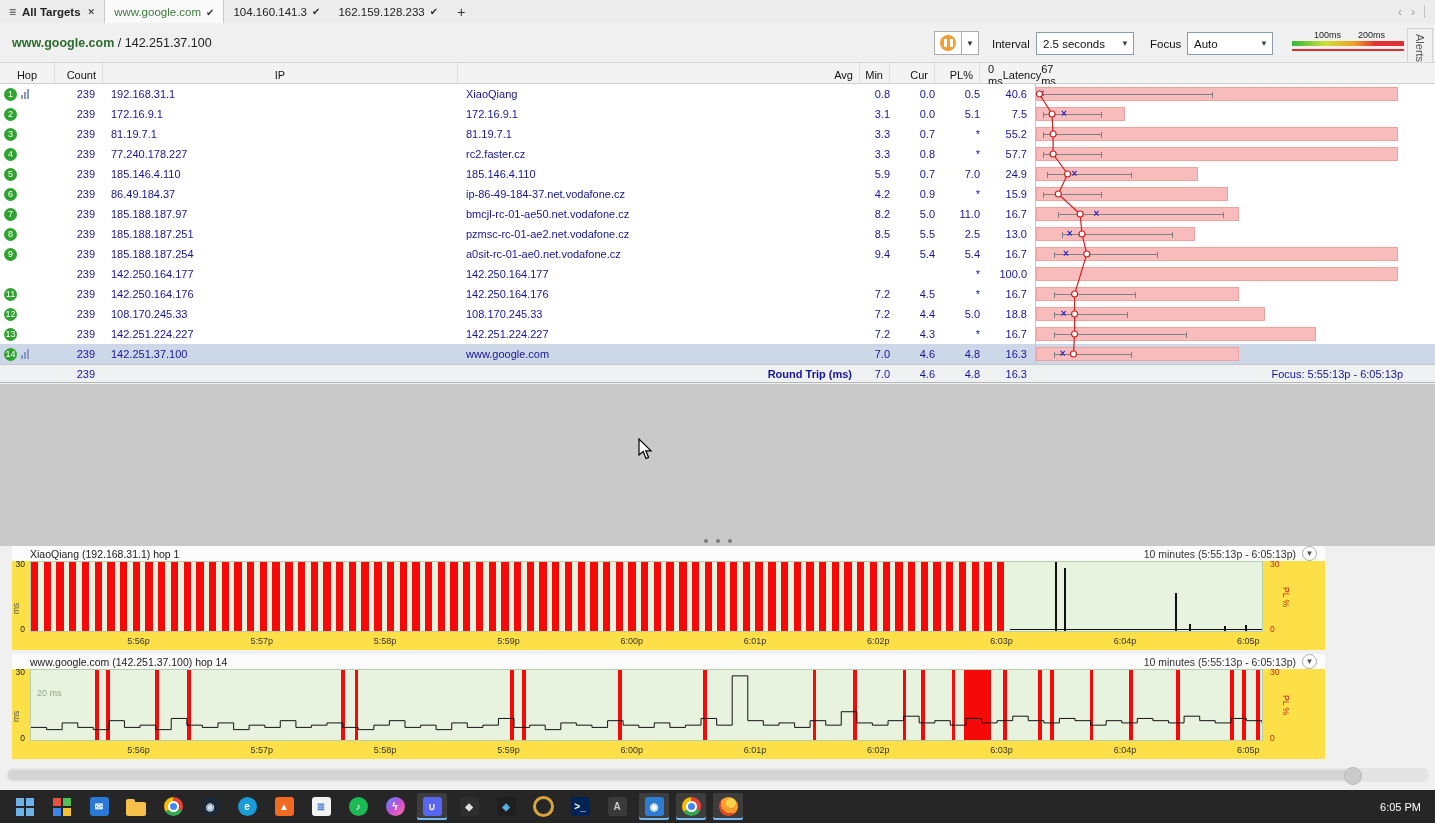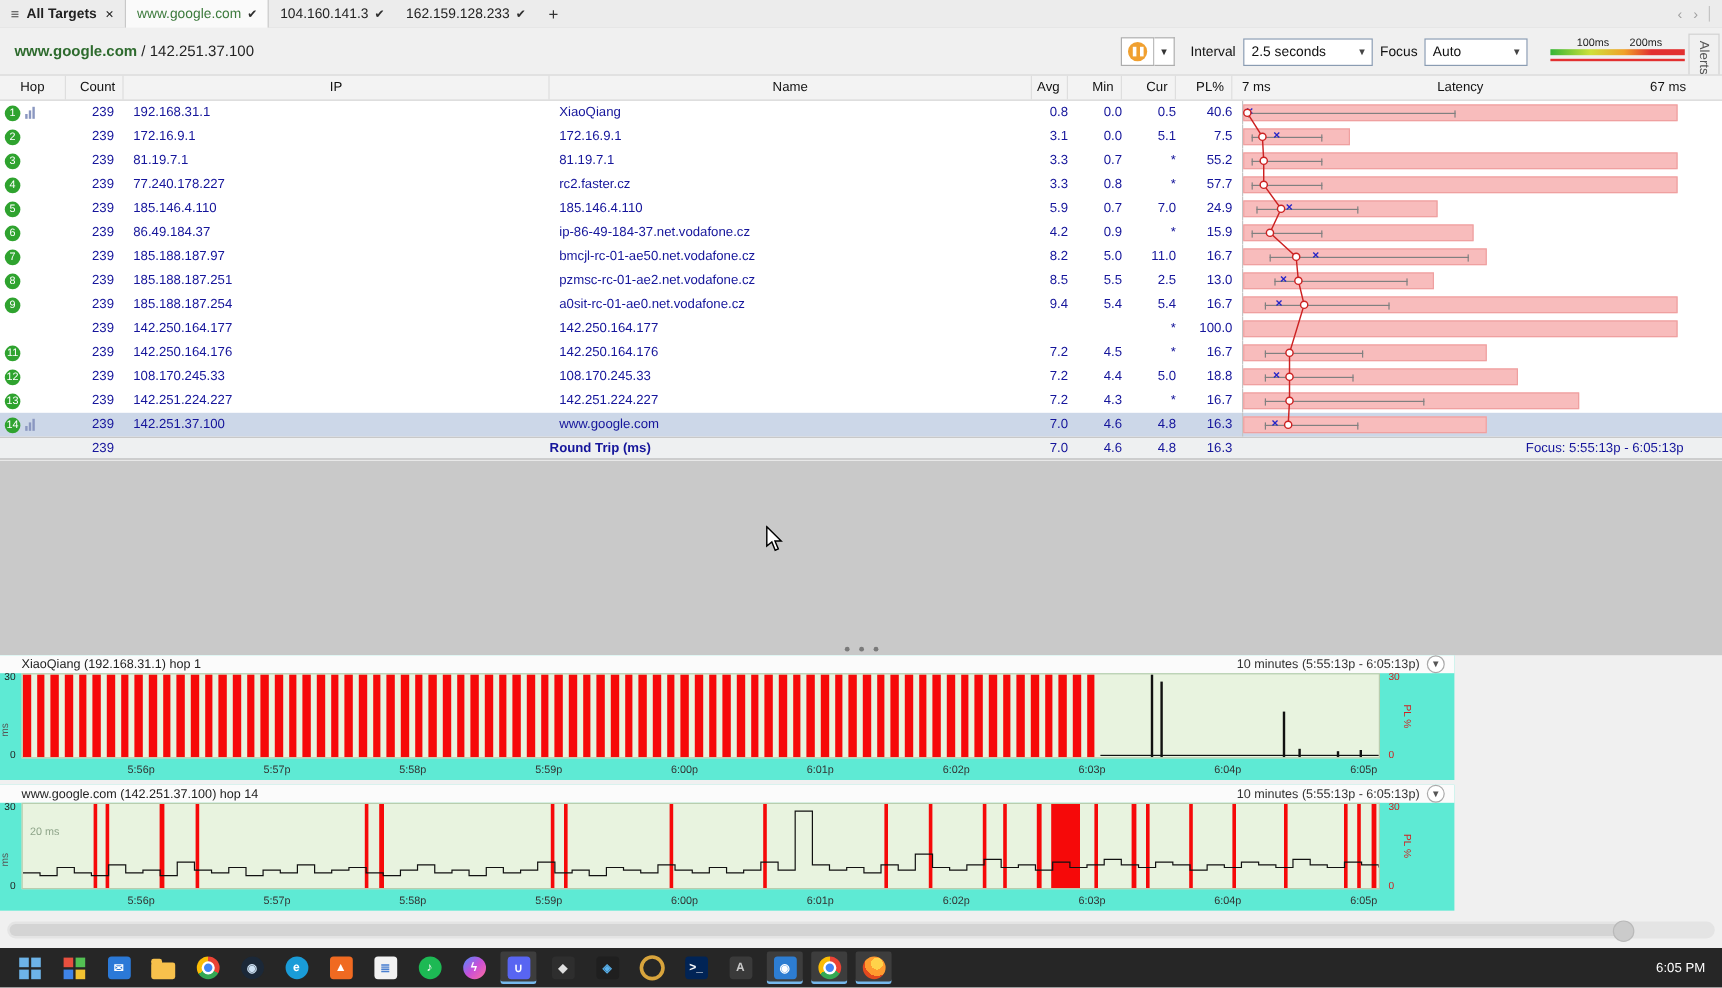--- a/index.html
+++ b/index.html
@@ -26,21 +26,21 @@
   .tname{font-weight:bold;color:#2e6b2e;}
   .pause-group{position:absolute;left:934px;top:8px;display:flex;}
   .pause-btn{width:28px;height:24px;background:#fff;border:1px solid #adadad;display:flex;align-items:center;justify-content:center;box-sizing:border-box;}
   .pause-ico{width:16px;height:16px;border-radius:50%;background:#f0a030;display:flex;gap:3px;align-items:center;justify-content:center;}
   .pause-ico i{width:3px;height:8px;background:#fff;display:block;}
   .pause-drop{width:17px;height:24px;border:1px solid #adadad;border-left:none;background:#fff;font-size:8px;color:#333;display:flex;align-items:center;justify-content:center;box-sizing:border-box;}
   .tlabel{position:absolute;font-size:11.5px;color:#111;top:15px;}
   .lbl-interval{left:992px;}
   .lbl-focus{left:1150px;}
   .sel{position:absolute;top:9px;height:23px;border:1px solid #8a9cb2;background:#fff;display:flex;align-items:center;padding-left:6px;font-size:11.5px;color:#111;box-sizing:border-box;}
-  .sel-interval{left:1036px;width:108px;}
+  .sel-interval{left:1036px;width:98px;}
   .sel-focus{left:1187px;width:86px;}
   .sel .arrow{margin-left:auto;width:16px;display:flex;justify-content:center;font-size:8px;color:#444;}
   .legend{position:absolute;left:1292px;top:7px;width:112px;}
   .legend-labels{display:flex;font-size:9px;color:#222;padding-left:22px;gap:17px;}
   .legend-bar{height:5px;margin-top:1px;background:linear-gradient(90deg,#35b535 0%,#cfe03a 30%,#f0a028 55%,#e23030 75%,#e23030 100%);}
   .legend-line{height:2px;background:#e23030;margin-top:3px;}
   .alerts{position:absolute;right:2px;top:28px;width:24px;height:38px;background:#f0f0f0;border:1px solid #d2d2d2;writing-mode:vertical-rl;display:flex;align-items:center;justify-content:center;font-size:11px;color:#555;}
 
   
   .tgrid{display:grid;grid-template-columns:55px 48px 355px 402px 30px 45px 45px 47px 1fr;}
@@ -63,31 +63,31 @@
   .lat-cell{position:relative;height:100%;}
   .lat-inner{position:absolute;left:8px;right:30px;top:0;bottom:0;border-left:1px solid #c4c4c4;}
   .lbar{position:absolute;left:0;top:3px;bottom:3px;background:#f8bcbc;border:1px solid #efa0a0;box-sizing:border-box;}
   .whisk{position:absolute;top:50%;height:0;border-top:1px solid #808080;}
   .whisk::before,.whisk::after{content:"";position:absolute;top:-3px;width:1px;height:6px;background:#808080;}
   .whisk::before{left:0;}
   .whisk::after{right:0;}
   .curx{position:absolute;top:50%;transform:translate(-50%,-55%);color:#2626c8;font-size:10px;font-weight:bold;}
   .lat-svg{position:absolute;left:1035px;top:0;width:370px;height:280px;pointer-events:none;}
   .tfoot{position:absolute;top:364px;left:0;right:0;height:19px;background:#eef0f1;border-top:1px solid #c8c8c8;border-bottom:1px solid #b6b6b6;font-size:11px;color:#15159b;align-items:center;box-sizing:border-box;}
-  .tfoot .flabel{padding-right:8px;font-weight:bold;}
+  .tfoot .flabel{text-align:right;padding-right:8px;font-weight:bold;}
   .tfoot .ffocus{text-align:right;padding-right:32px;}
 
   
   .grayarea{position:absolute;top:384px;left:0;right:0;height:162px;background:#c9c9c9;}
   .splitdots{position:absolute;bottom:3px;left:50%;transform:translateX(-50%);display:flex;gap:8px;}
   .splitdots i{width:4px;height:4px;border-radius:50%;background:#7a7a7a;display:block;}
   .cursor{position:absolute;left:638px;top:438px;z-index:50;}
 
   
-  .gpanel{position:absolute;left:0;width:1212px;background:#5eead4;}
+  .gpanel{position:absolute;left:12px;width:1313px;background:#fde047;}
   #g1{top:546px;height:104px;}
   #g2{top:654px;height:105px;}
   .ghead{height:15px;display:flex;align-items:center;padding:0 8px 0 18px;font-size:10.5px;color:#222;background:#fbfbfb;}
   .grange{margin-left:auto;color:#333;}
   .gchev{width:13px;height:13px;border:1px solid #aaa;border-radius:50%;font-size:8px;display:flex;align-items:center;justify-content:center;color:#555;margin-left:6px;background:#fff;}
   .gbody{position:absolute;left:18px;right:62px;top:15px;bottom:18px;padding-left:10px;}
   .plot{position:absolute;inset:0;background:#e8f3df;border:1px solid #b8cdae;box-sizing:border-box;overflow:hidden;}
   .yax{position:absolute;left:0;top:15px;bottom:18px;width:18px;font-size:8.5px;color:#222;}
   .yax .ytop{position:absolute;top:-2px;right:5px;}
   .yax .ybot{position:absolute;bottom:-2px;right:5px;}
@@ -190,27 +190,26 @@
       <div class="legend-bar"></div>
       <div class="legend-line"></div>
     </div>
   </div>
   <div class="alerts">Alerts</div>
 
   <div class="thead tgrid">
     <div class="hcell hc-center">Hop</div>
     <div class="hcell hc-right">Count</div>
     <div class="hcell hc-center">IP</div>
-    <div class="hcell hc-center">Name</div>
     <div class="hcell hc-right">Avg</div>
     <div class="hcell hc-right">Min</div>
     <div class="hcell hc-right">Cur</div>
     <div class="hcell hc-right">PL%</div>
     <div class="hcell hc-lat">
-      <span>7 ms</span>
+      <span>0 ms</span>
       <span>Latency</span>
       <span>67 ms</span>
     </div>
   </div>
 
   <div class="rows" id="rows">
       <div class="trow tgrid">
         <div class="cell hop-cell">
           <span class="badge">1</span>
           <span class="mini">

